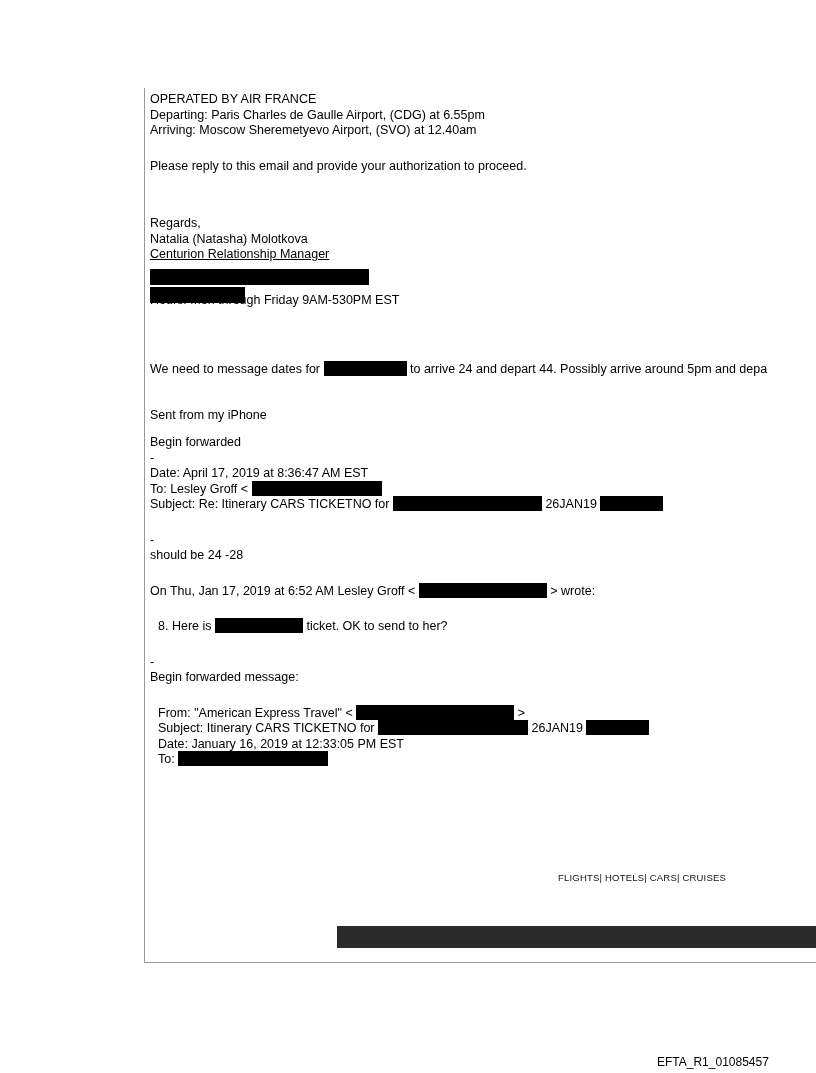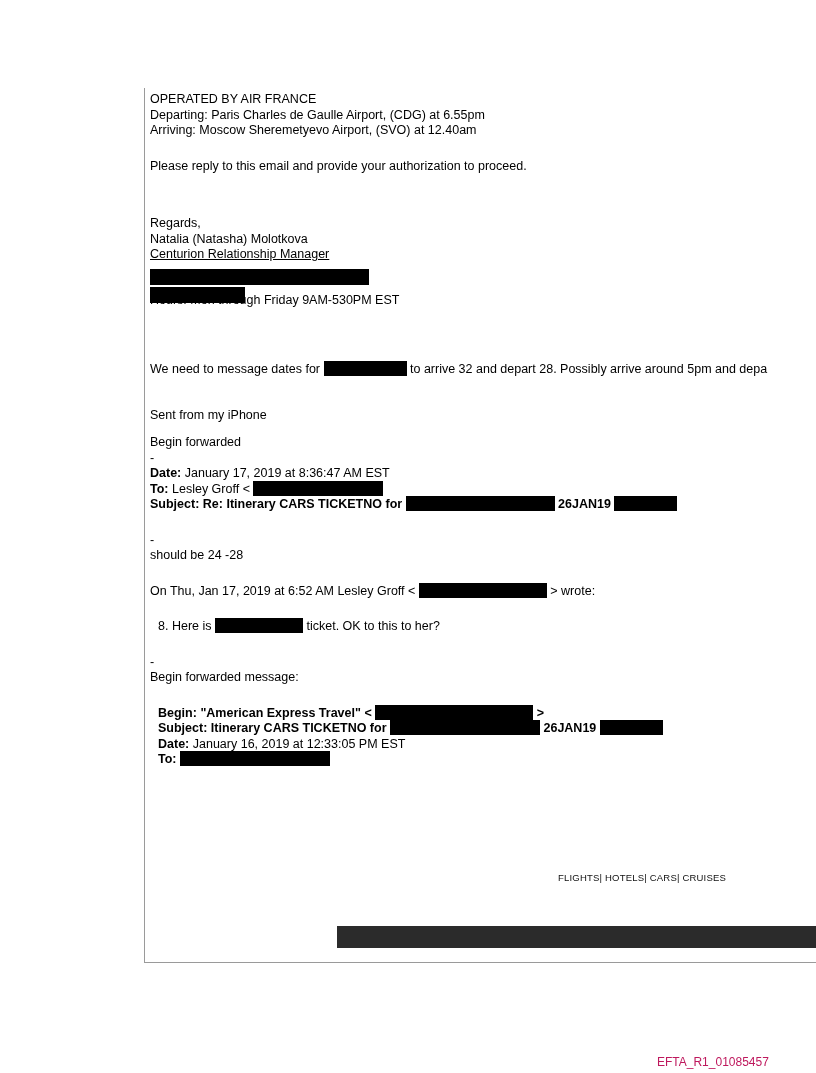--- a/index.html
+++ b/index.html
@@ -45,21 +45,21 @@
     width: 700px;
     font-size: 12.5px;
     line-height: 15.5px;
     white-space: nowrap;
   }
   .blk { display: block; }
   .gap-sm { height: 12px; }
   .gap-md { height: 20px; }
   .gap-lg { height: 30px; }
   .gap-xl { height: 42px; }
-  .bold { font-weight: bold; }
+  .bold { font-weight: normal; }
   .redact {
     display: inline-block;
     background: #000000;
     vertical-align: middle;
     height: 13px;
     position: relative;
     top: -1px;
   }
   .redact.tall { height: 15px; }
   .line { position: relative; }
@@ -83,21 +83,21 @@
     top: 926px;
     width: 479px;
     height: 22px;
     background: #2b2b2b;
   }
   .bates {
     position: absolute;
     left: 657px;
     top: 1055px;
     font-size: 12px;
-    color: #be185d;
+    color: #000000;
     white-space: nowrap;
   }
   .underline-span { text-decoration: underline; }
 </style>
 </head>
 <body>
 
 <div id="page">
 
   <div class="left-rule"></div>
@@ -121,35 +121,35 @@
     <span class="blk" style="height:15px;"></span>
     <span class="blk" style="height:15px;"></span>
     <span class="blk">Hours: Mon through Friday 9AM-530PM EST</span>
 
     <span class="blk gap-xl"></span>
     <span class="blk gap-sm"></span>
 
     <span class="blk line">
       <span>We need to message dates for</span>
       <span class="redact tall" style="width:83px;"></span>
-      <span>to arrive 32 and depart 28. Possibly arrive around 5pm and depa</span>
+      <span>to arrive 24 and depart 44. Possibly arrive around 5pm and depa</span>
     </span>
 
     <span class="blk gap-lg"></span>
 
     <span class="blk">Sent from my iPhone</span>
 
     <span class="blk gap-sm"></span>
 
     <span class="blk">Begin forwarded</span>
     <span class="blk">-</span>
 
     <span class="blk line">
       <span class="bold">Date:</span>
-      <span>January 17, 2019 at 8:36:47 AM EST</span>
+      <span>April 17, 2019 at 8:36:47 AM EST</span>
     </span>
 
     <span class="blk line">
       <span class="bold">To:</span>
       <span>Lesley Groff &lt;</span>
       <span class="redact tall" style="width:130px;"></span>
     </span>
 
     <span class="blk line">
       <span class="bold">Subject:</span>
@@ -170,32 +170,32 @@
       <span>On Thu, Jan 17, 2019 at 6:52 AM Lesley Groff &lt;</span>
       <span class="redact tall" style="width:128px;"></span>
       <span>&gt; wrote:</span>
     </span>
 
     <span class="blk gap-md"></span>
 
     <span class="blk line" style="padding-left:8px;">
       <span>8. Here is</span>
       <span class="redact tall" style="width:88px;"></span>
-      <span>ticket.   OK to this to her?</span>
+      <span>ticket.   OK to send to her?</span>
     </span>
 
     <span class="blk gap-md"></span>
 
     <span class="blk">-</span>
     <span class="blk">Begin forwarded message:</span>
 
     <span class="blk gap-md"></span>
 
     <span class="blk line" style="padding-left:8px;">
-      <span class="bold">Begin:</span>
+      <span class="bold">From:</span>
       <span class="bold">"American Express Travel" &lt;</span>
       <span class="redact tall" style="width:158px;"></span>
       <span class="bold">&gt;</span>
     </span>
 
     <span class="blk line" style="padding-left:8px;">
       <span class="bold">Subject:</span>
       <span class="bold">Itinerary CARS TICKETNO for</span>
       <span class="redact tall" style="width:150px;"></span>
       <span class="bold">26JAN19</span>

